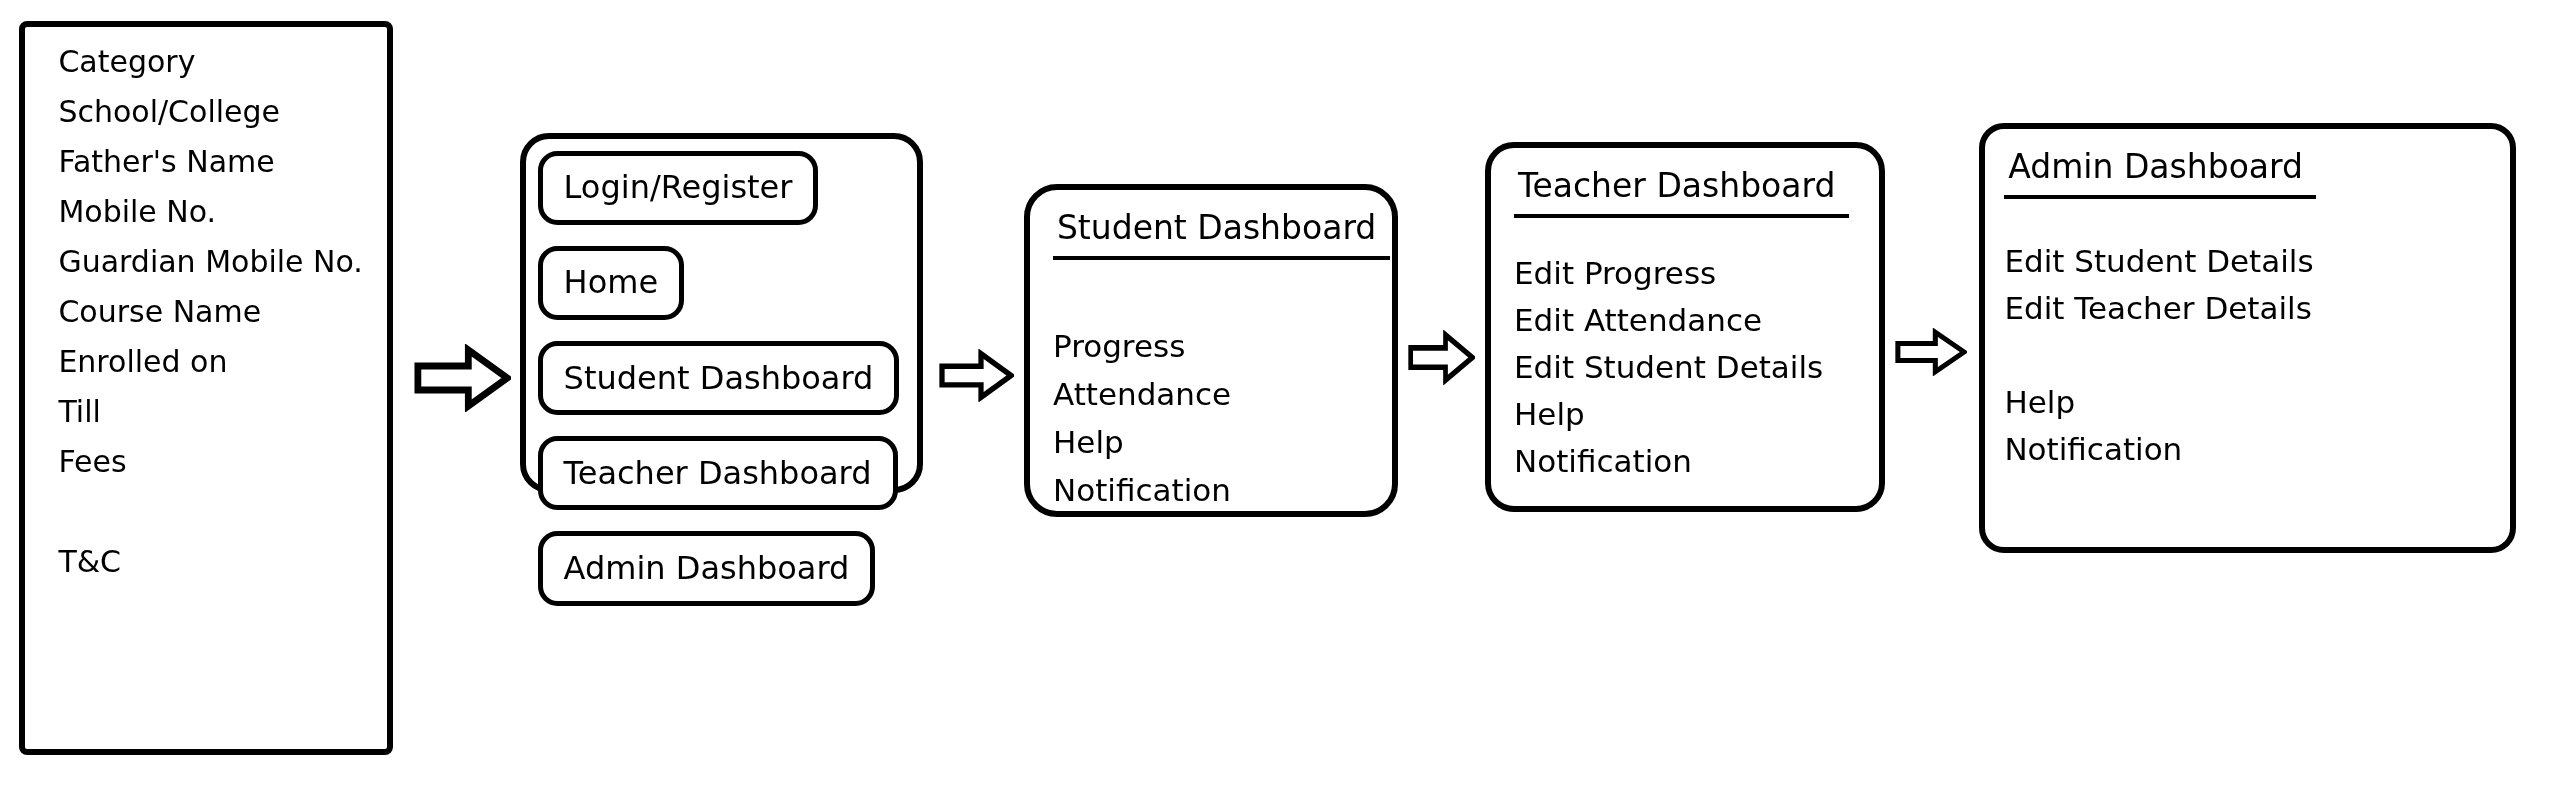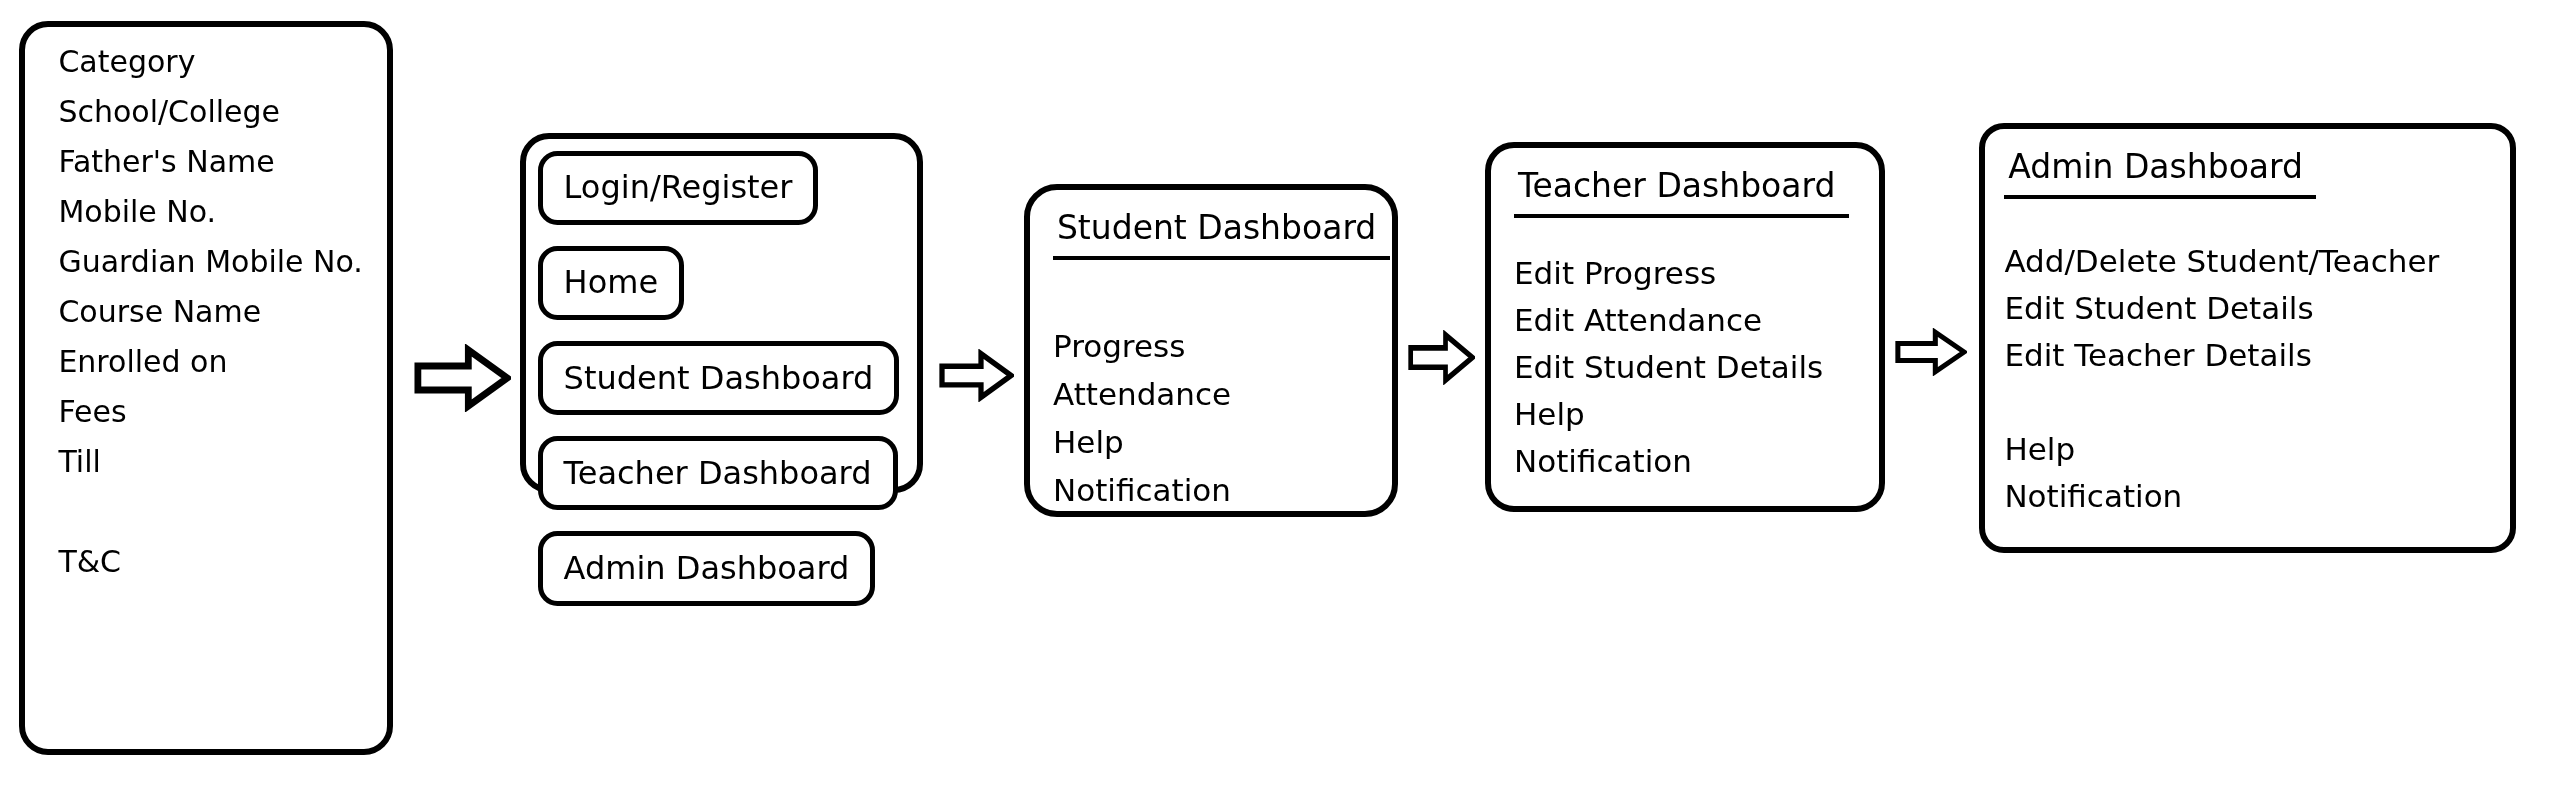--- a/index.html
+++ b/index.html
@@ -13,21 +13,21 @@
   }
   .box {
     position: absolute;
     background: #ffffff;
     border: 6.8px solid #000000;
     box-sizing: border-box;
   }
   
   #reg-box {
     left: 19.4px; top: 21px; width: 374px; height: 734px;
-    border-radius: 29px;
+    border-radius: 8px;
     padding: 9.7px 5.8px 0 33px;
   }
   .form-line {
     font-size: 30px;
     line-height: 50px;
     min-height: 50px;
     white-space: nowrap;
   }
   
   #menu-box {
@@ -94,22 +94,22 @@
   <section class="box" id="reg-box">
     <div>
 
     <div class="form-line">Category</div>
         <div class="form-line">School/College</div>
         <div class="form-line">Father's Name</div>
         <div class="form-line">Mobile No.</div>
         <div class="form-line">Guardian Mobile No.</div>
         <div class="form-line">Course Name</div>
         <div class="form-line">Enrolled on</div>
+        <div class="form-line">Till</div>
         <div class="form-line">Fees</div>
-        <div class="form-line">Till</div>
         <div class="form-line"></div>
         <div class="form-line">T&amp;C</div>
         <div class="form-line"></div>
       </div>
   </section>
 
   <svg class="arrow" id="arrow-1" width="97" height="68" viewBox="0 0 100 68" preserveAspectRatio="none">
     <path d="M4 22 H56 V6 L96 34 L56 62 V46 H4 Z" fill="#ffffff" stroke="#000000" stroke-width="7"></path>
   </svg>
 
@@ -156,21 +156,20 @@
   </section>
 
   <svg class="arrow" id="arrow-4" width="72" height="48" viewBox="0 0 100 68" preserveAspectRatio="none">
     <path d="M4 22 H56 V6 L96 34 L56 62 V46 H4 Z" fill="#ffffff" stroke="#000000" stroke-width="7"></path>
   </svg>
 
   <section class="box dash-box" id="admin-box">
     <h2 class="dash-title">Admin Dashboard</h2>
     <div class="dash-items">
 
-    <div class="dash-item">Add/Delete Student/Teacher</div>
         <div class="dash-item">Edit Student Details</div>
         <div class="dash-item">Edit Teacher Details</div>
         <div class="dash-item"></div>
         <div class="dash-item">Help</div>
         <div class="dash-item">Notification</div>
       </div>
   </section>
 
 </div>
 

